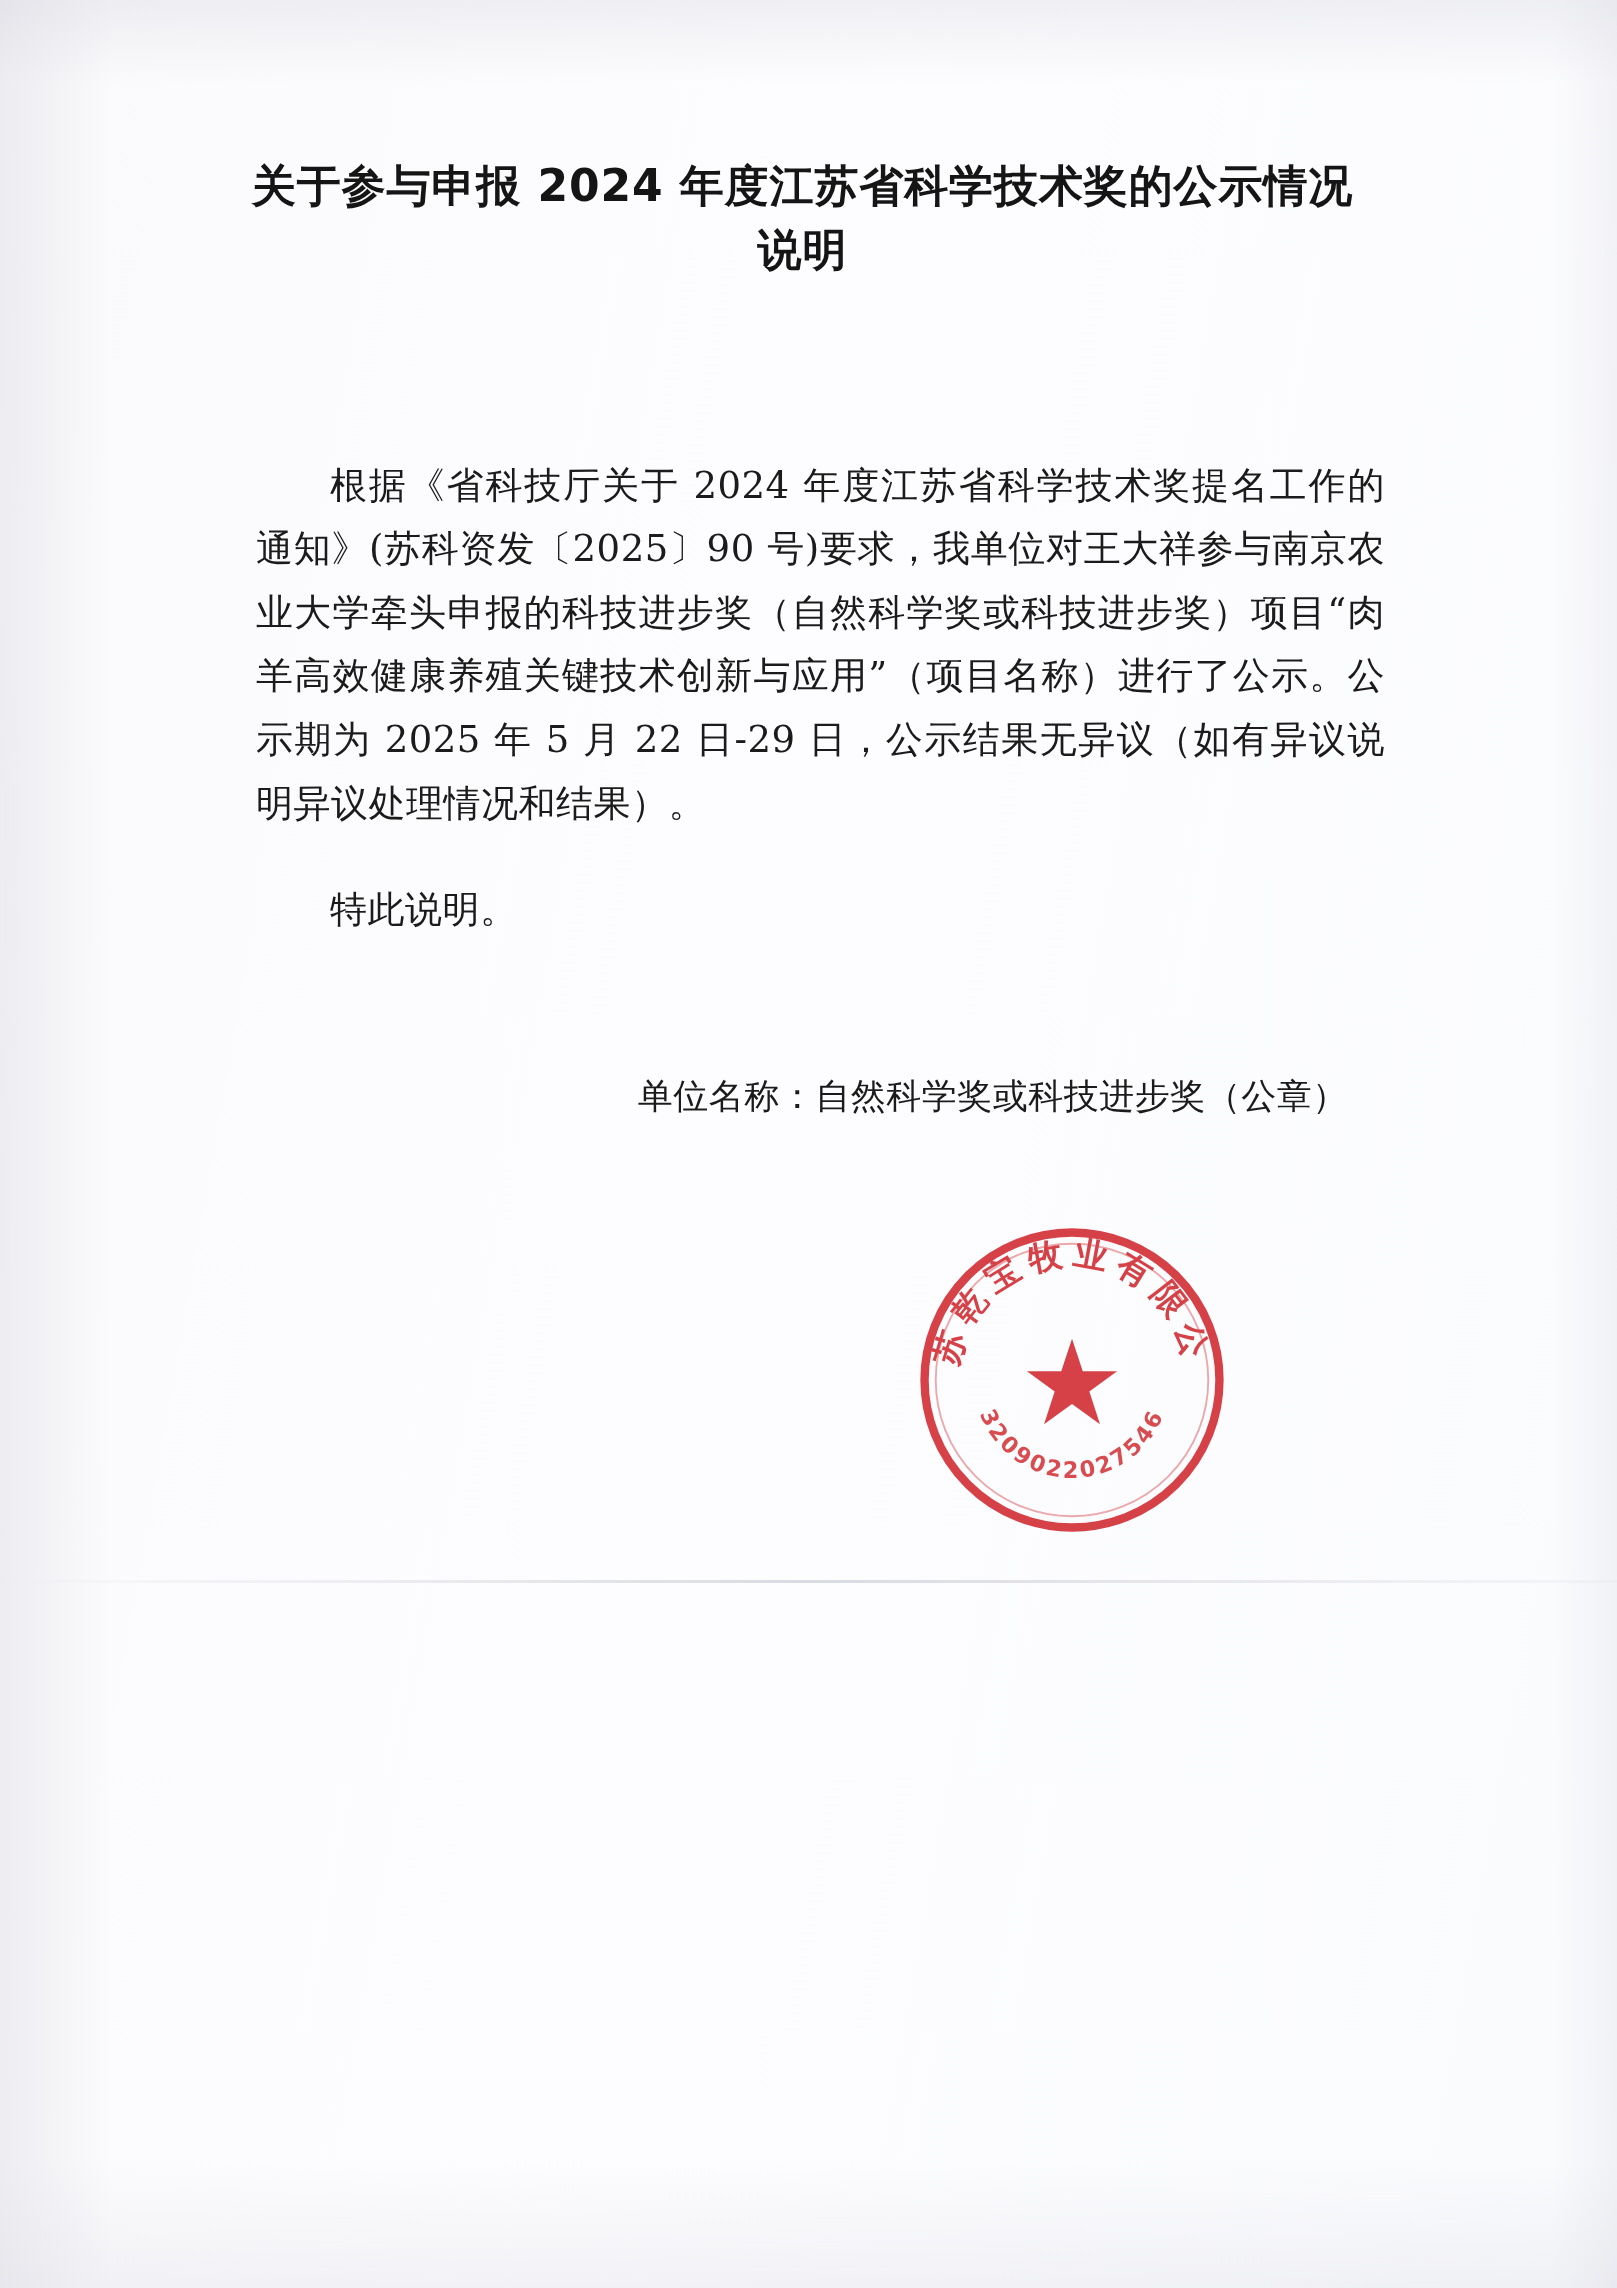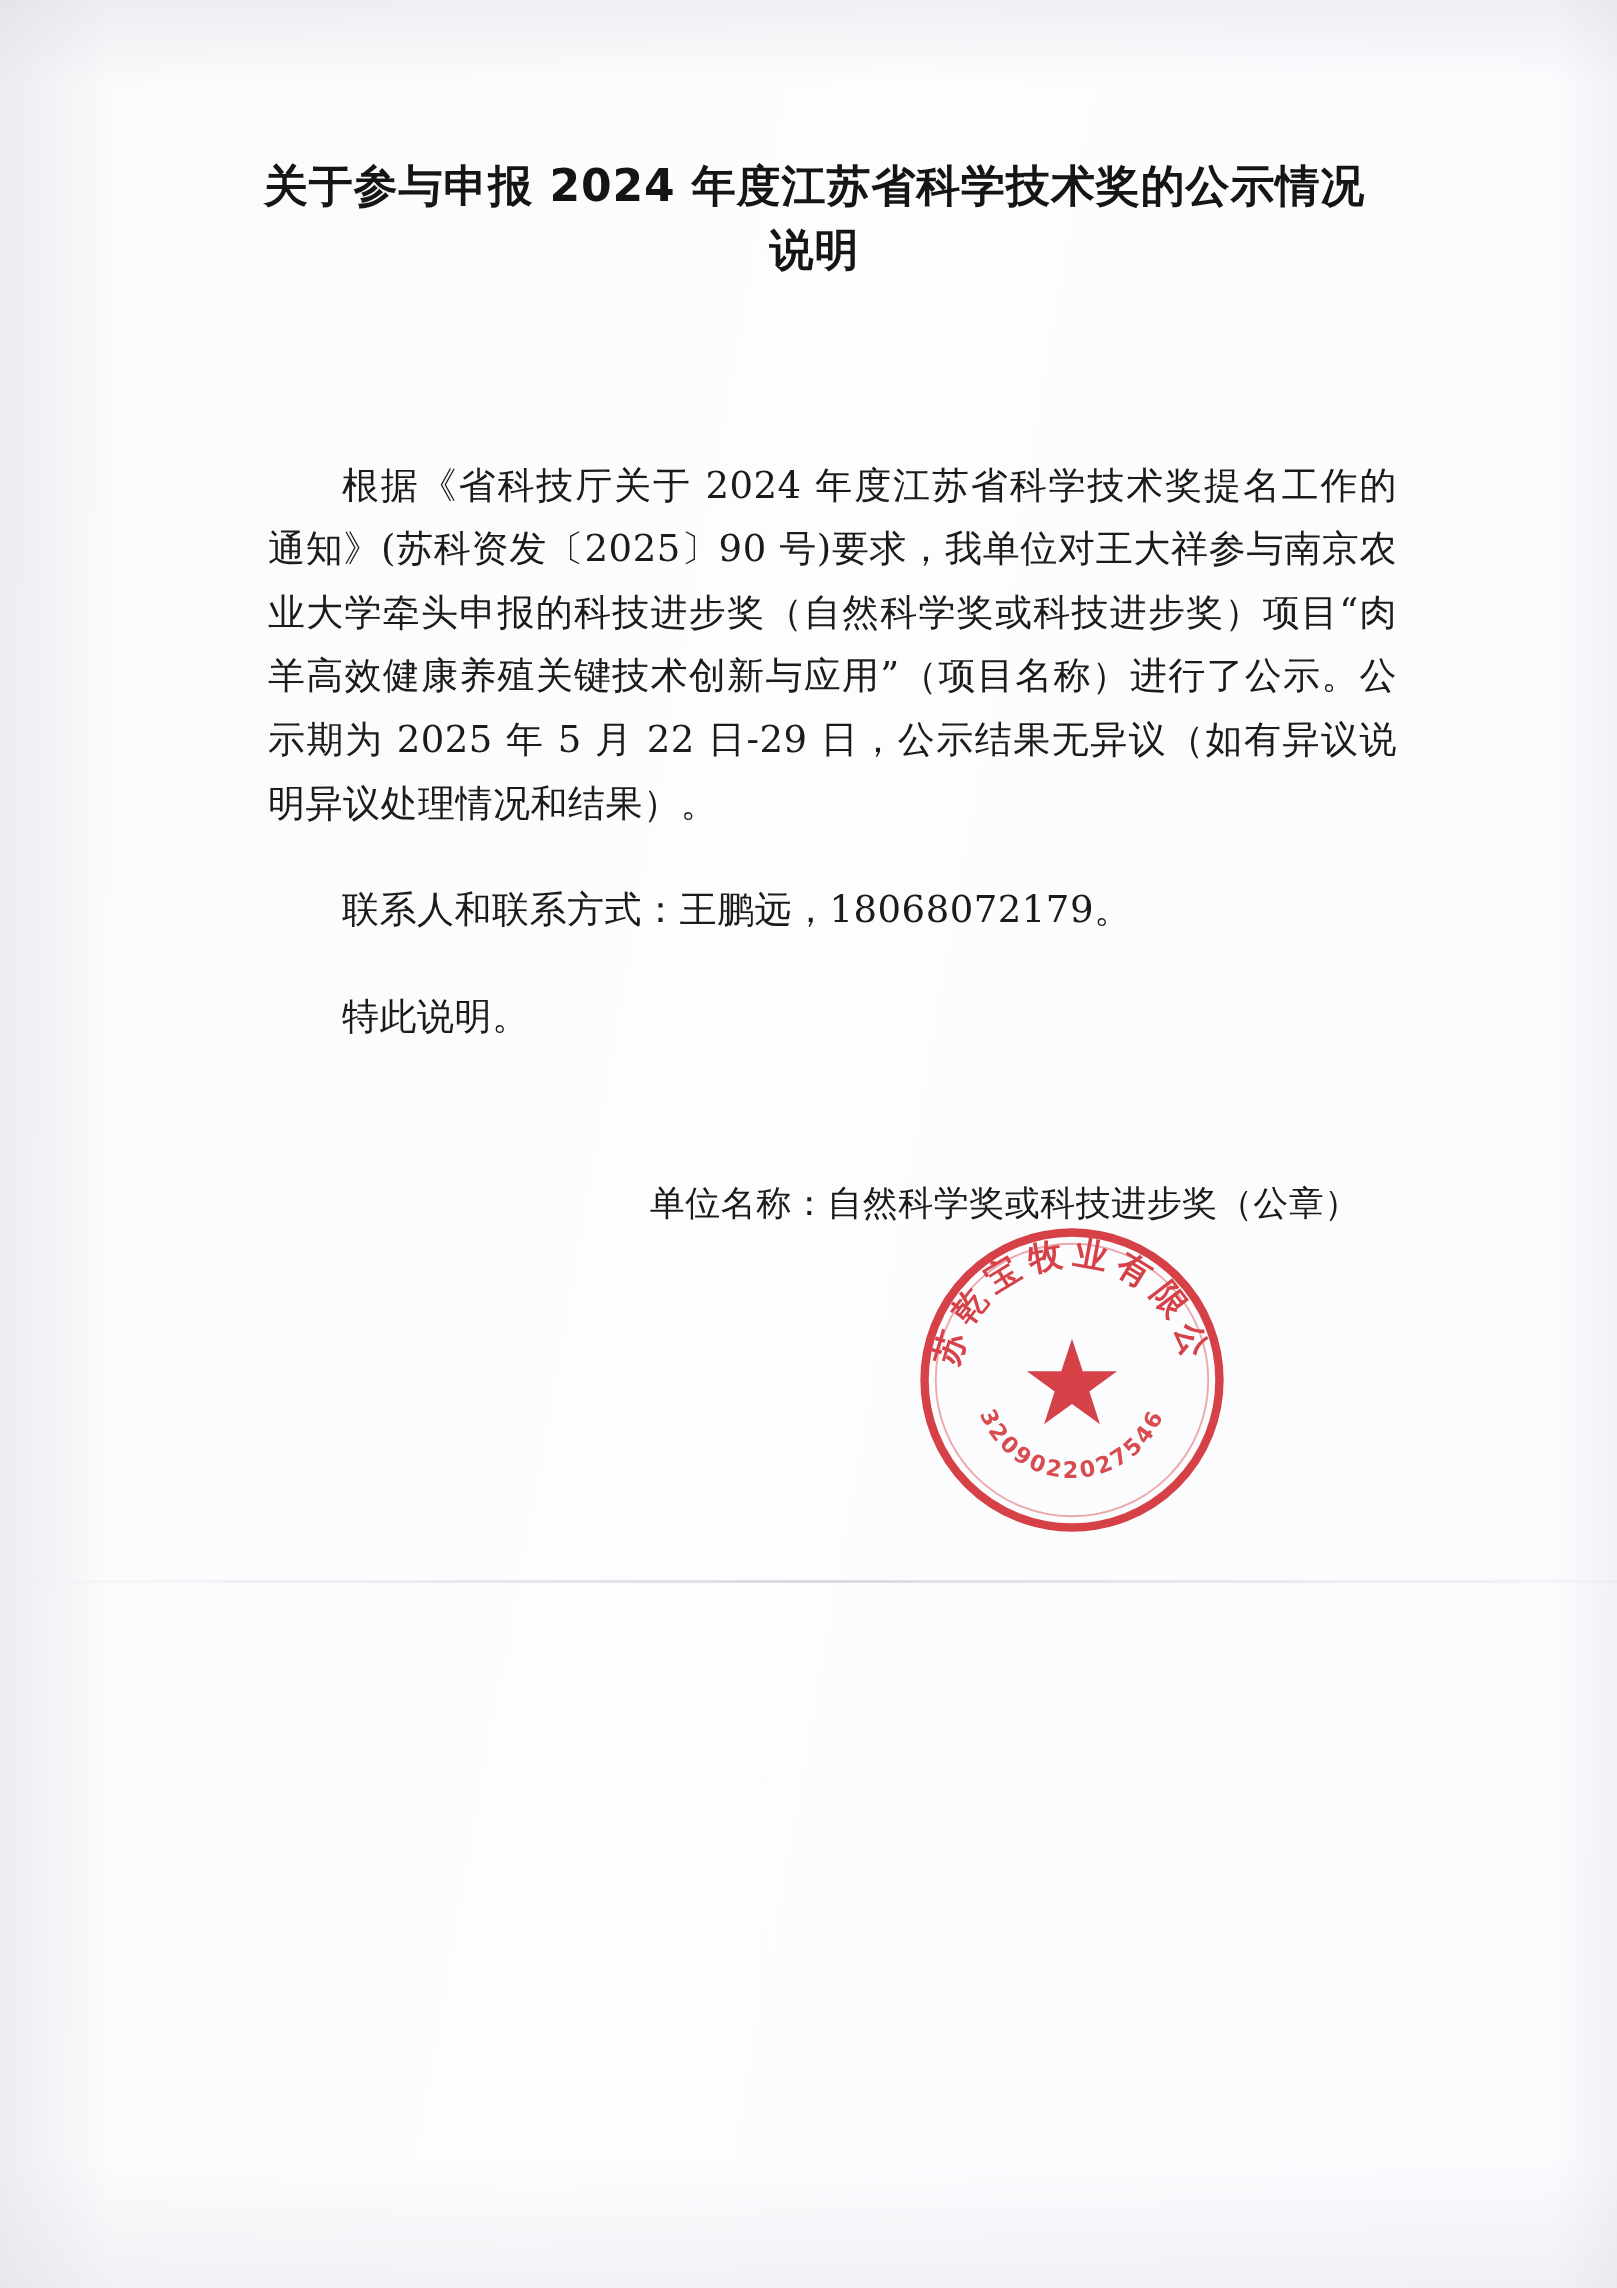--- a/index.html
+++ b/index.html
@@ -54,21 +54,21 @@
   }
   .scan-edge-right {
     position: absolute;
     right: 0; top: 0; bottom: 0; width: 65px;
     background: linear-gradient(to left, rgba(208,208,218,0.22), rgba(255,255,255,0));
     pointer-events: none;
   }
 
   .doc-body {
     position: absolute;
-    left: 232px;
+    left: 220px;
     top: 0;
     width: 1165px;
   }
 
   .doc-title {
     margin-top: 154px;
     font-family: "DejaVu Sans", "Liberation Sans", sans-serif;
     font-weight: 700;
     font-size: 44px;
     line-height: 1.45;
@@ -140,21 +140,20 @@
   <div class="scan-edge-right"></div>
   <div class="scan-shade-bottom"></div>
   <div class="scan-crease"></div>
 
   <div class="doc-body">
 
     <div class="doc-title">关于参与申报 2024 年度江苏省科学技术奖的公示情况说明</div>
 
     <p class="para indent" id="para-main">根据《省科技厅关于 2024 年度江苏省科学技术奖提名工作的通知》(苏科资发〔2025〕90 号)要求，我单位对王大祥参与南京农业大学牵头申报的科技进步奖（自然科学奖或科技进步奖）项目“肉羊高效健康养殖关键技术创新与应用”（项目名称）进行了公示。公示期为 2025 年 5 月 22 日-29 日，公示结果无异议（如有异议说明异议处理情况和结果）。</p>
 
-    <p class="para indent" id="para-contact">联系人和联系方式：王鹏远，18068072179。</p>
 
     <p class="para indent" id="para-note">特此说明。</p>
 
     <div class="sign-block">
       <div class="sign-line sign-unit">单位名称：自然科学奖或科技进步奖（公章）</div>
     </div>
 
   </div>
 
   <div class="seal">

